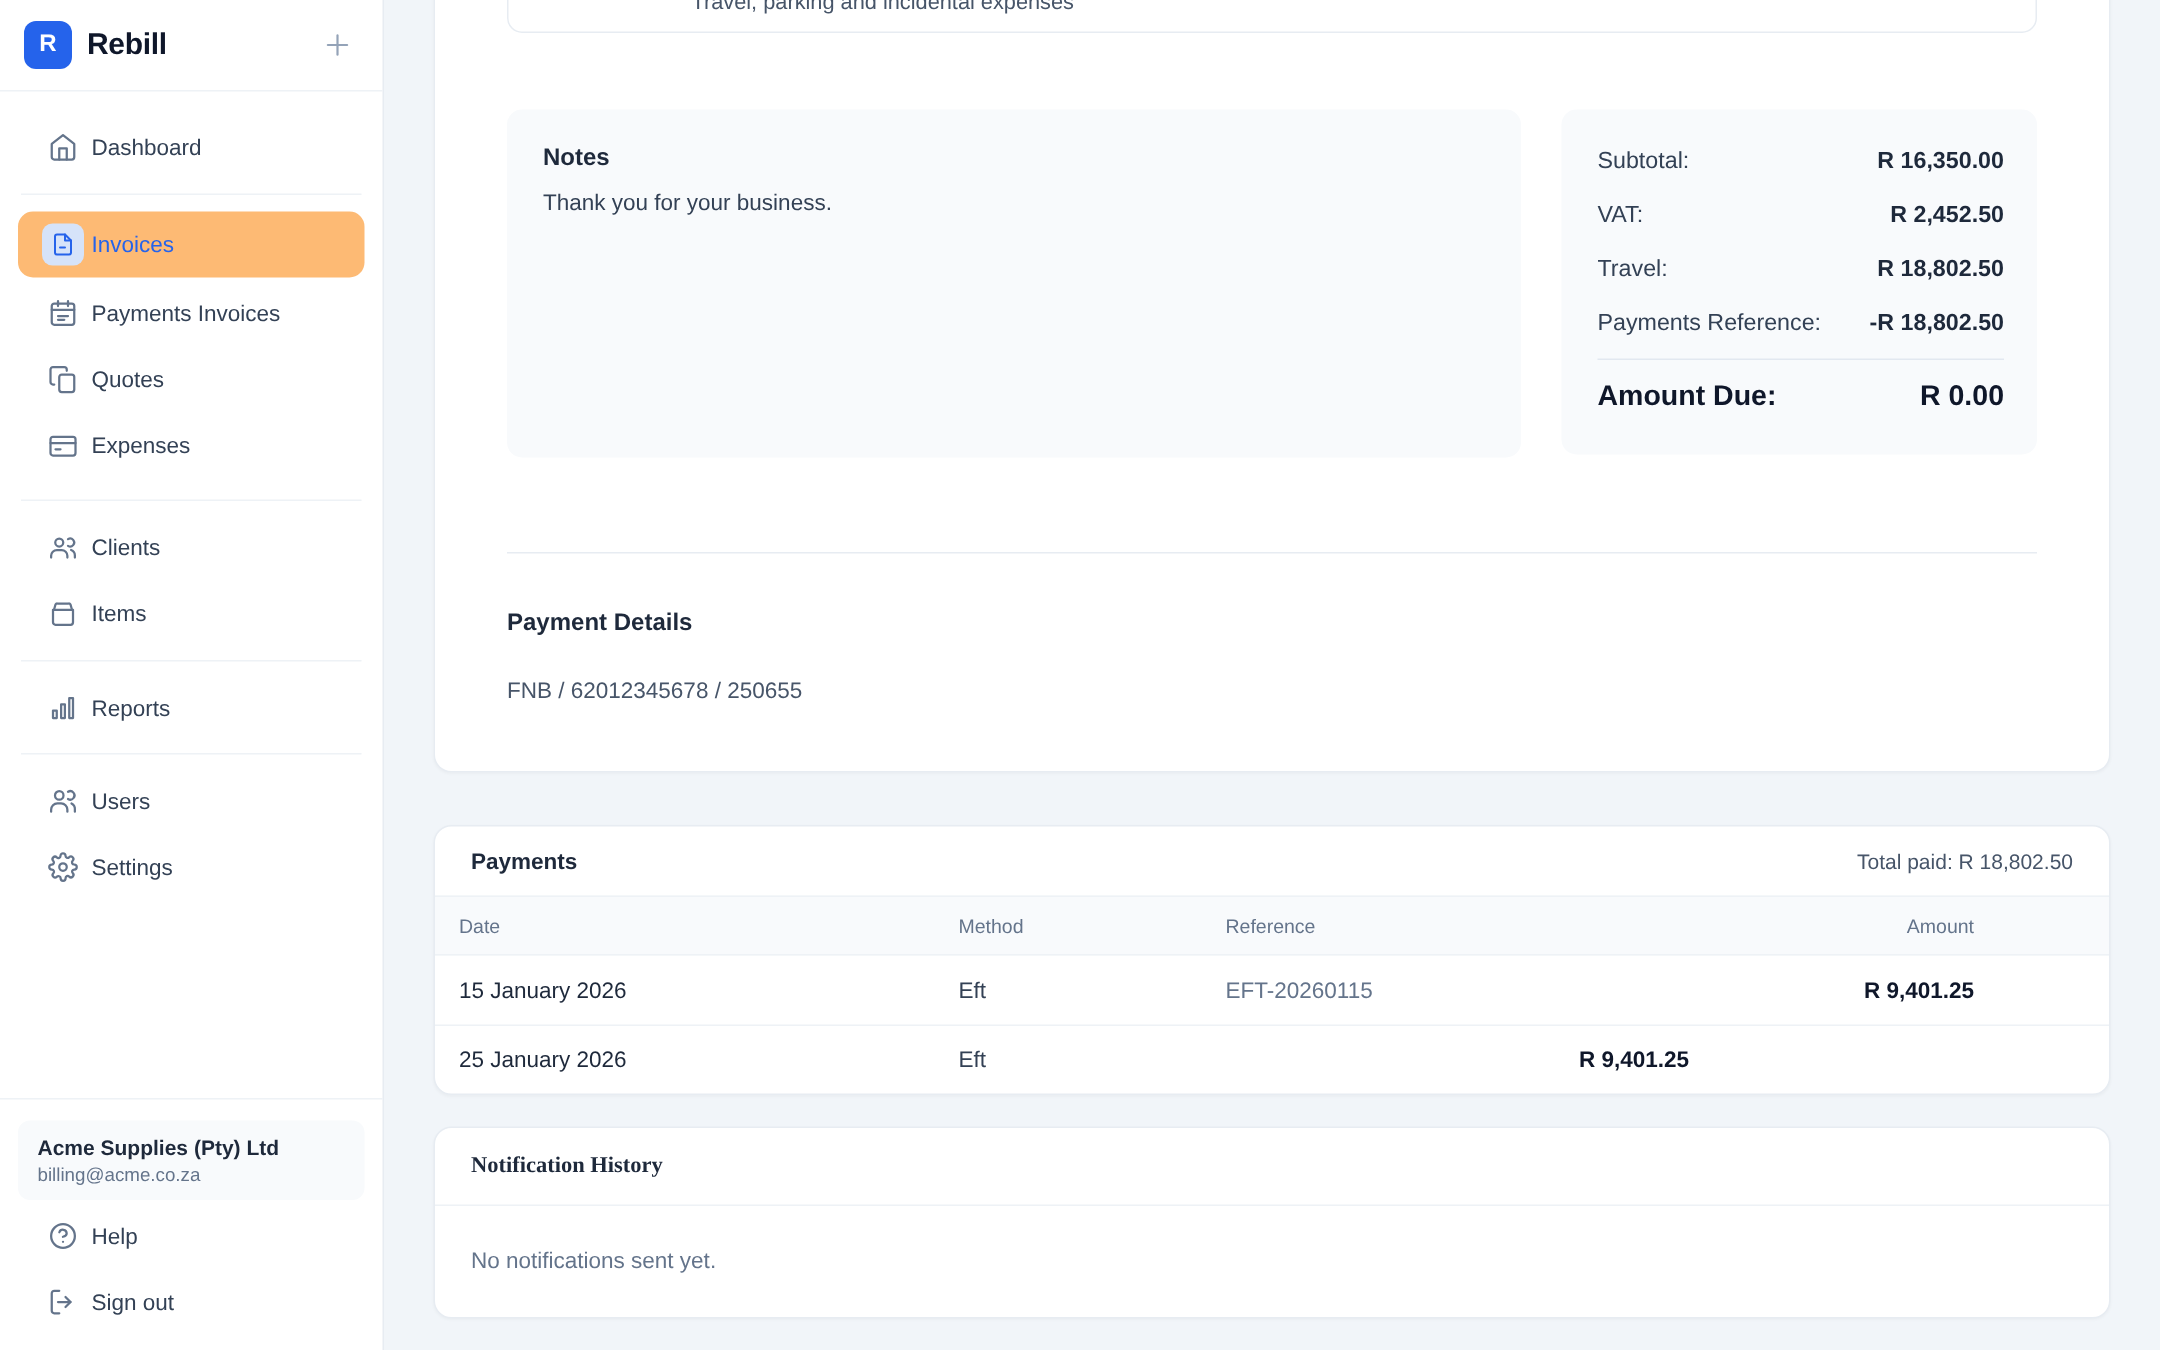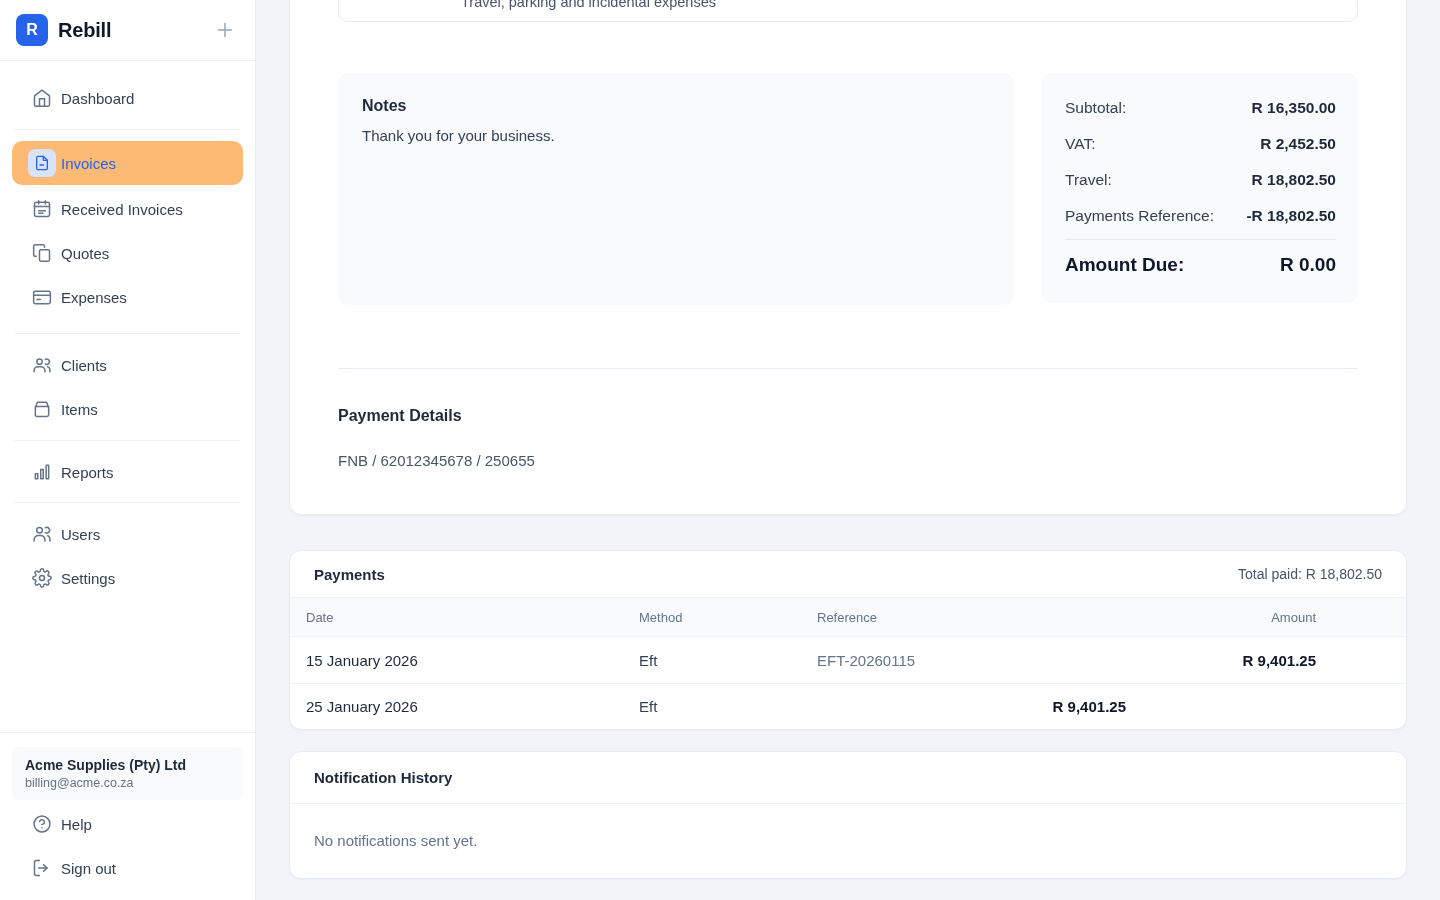--- a/index.html
+++ b/index.html
@@ -146,20 +146,21 @@
   .cell-date { color: #1e293b; }
   .cell-method { color: #334155; }
   .cell-ref { color: #64748b; }
   .cell-amount { color: #0f172a; font-weight: 600; }
 
   
   .notification-card { margin-top: 21px; overflow: hidden; }
   .notification-header {
     height: 52px; display: flex; align-items: center; padding: 0 24px;
     border-bottom: 1px solid #eef2f6;
+    font-family: Liberation Serif, serif;
   }
   .notification-title { font-size: 15px; font-weight: 700; color: #1e293b; }
   .notification-body { padding: 28px 24px 29px 24px; font-size: 15px; color: #64748b; }
 </style>
 </head>
 <body>
 
 <aside class="sidebar">
   <div class="brand-row">
     <div class="brand-logo">
@@ -204,21 +205,21 @@
       <span class="icon-slot">
         <svg class="ic" width="20" height="20" viewBox="0 0 24 24" fill="none" stroke="currentColor" stroke-width="1.8" stroke-linecap="round" stroke-linejoin="round">
             <rect x="3" y="4" width="18" height="17" rx="2"></rect>
             <line x1="16" y1="2" x2="16" y2="6"></line>
             <line x1="8" y1="2" x2="8" y2="6"></line>
             <line x1="3" y1="9" x2="21" y2="9"></line>
             <line x1="8" y1="14" x2="16" y2="14"></line>
             <line x1="8" y1="17" x2="13" y2="17"></line>
           </svg>
       </span>
-      <span class="nav-label">Received Invoices</span>
+      <span class="nav-label">Payments Invoices</span>
     </div>
 
     <div class="nav-item">
       <span class="icon-slot">
         <svg class="ic" width="20" height="20" viewBox="0 0 24 24" fill="none" stroke="currentColor" stroke-width="1.8" stroke-linecap="round" stroke-linejoin="round">
             <rect x="9" y="8" width="12" height="14" rx="2"></rect>
             <path d="M5 16H4a2 2 0 0 1-2-2V4a2 2 0 0 1 2-2h9a2 2 0 0 1 2 2v1"></path>
           </svg>
       </span>
       <span class="nav-label">Quotes</span>

